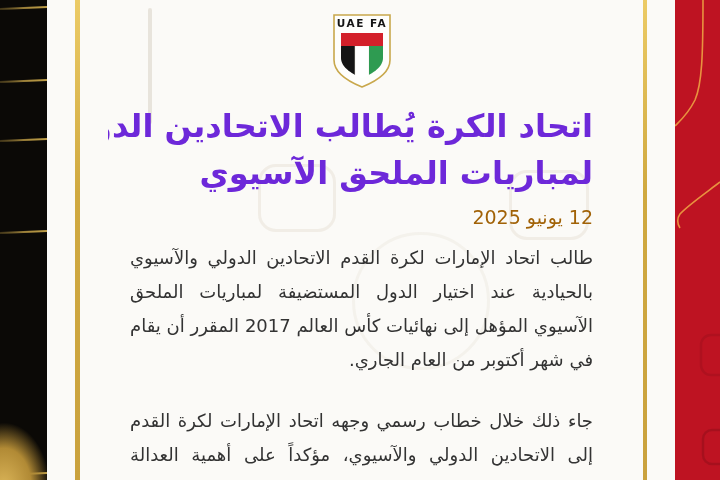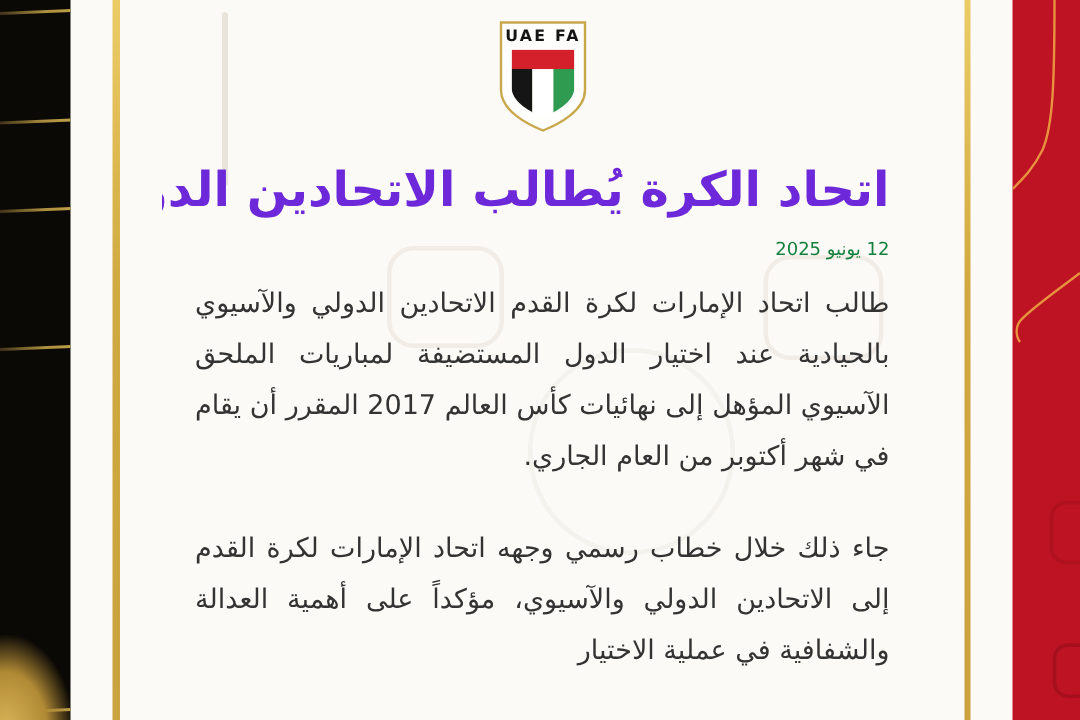--- a/index.html
+++ b/index.html
@@ -23,21 +23,21 @@
           padding:0 22px; direction:rtl; }
   .faint { position:absolute; pointer-events:none; }
   .faint.bar   { left:40px; top:8px; width:4px; height:116px; background:rgba(228,223,212,.8); border-radius:4px; }
   .faint.boxA  { left:150px; top:164px; width:72px; height:62px; border:3px solid rgba(214,204,186,.28); border-radius:18px; }
   .faint.boxB  { right:26px; top:170px; width:74px; height:64px; border:3px solid rgba(214,204,186,.28); border-radius:18px; }
   .faint.ring  { left:244px; top:232px; width:132px; height:132px; border:3px solid rgba(216,207,190,.18); border-radius:50%; }
   .logo-wrap { display:flex; justify-content:center; margin-top:12px; position:relative; }
   .headline { margin-top:13px; text-align:right; color:#6d28d9; font-weight:bold;
               font-size:32px; position:relative; }
   .hl-line { line-height:47px; white-space:nowrap; }
-  .date-line { margin-top:9px; text-align:right; font-size:12px; color:#15803d; position:relative; }
+  .date-line { margin-top:9px; text-align:right; font-size:19px; color:#a16207; position:relative; }
   .body-para { margin-top:13px; font-size:18px; line-height:34px; color:#333;
                text-align:justify; position:relative; }
   .body-para.second { margin-top:27px; }
   
   .band-right { width:45px; background:#be1322; position:relative; overflow:hidden; flex:none; }
   .band-right svg { position:absolute; top:0; left:0; }
 </style>
 </head>
 <body>
 
@@ -71,20 +71,21 @@
           <rect x="11" y="34" width="14" height="34" fill="#151515"></rect>
           <rect x="25" y="34" width="14" height="34" fill="#FFFFFF" stroke="#E6E2D8" stroke-width="0.5"></rect>
           <rect x="39" y="34" width="14" height="34" fill="#2E9B51"></rect>
           <rect x="11" y="21" width="42" height="13" fill="#D3202A"></rect>
         </g>
       </svg>
     </div>
 
     <div class="headline">
       <div class="hl-line">اتحاد الكرة يُطالب الاتحادين الدولي والآسيوي</div>
+      <div class="hl-line">لمباريات الملحق الآسيوي</div>
     </div>
 
     <div class="date-line">12 يونيو 2025</div>
 
     <p class="body-para">طالب اتحاد الإمارات لكرة القدم الاتحادين الدولي والآسيوي بالحيادية عند اختيار الدول المستضيفة لمباريات الملحق الآسيوي المؤهل إلى نهائيات كأس العالم 2017 المقرر أن يقام في شهر أكتوبر من العام الجاري.</p>
     <p class="body-para second">جاء ذلك خلال خطاب رسمي وجهه اتحاد الإمارات لكرة القدم إلى الاتحادين الدولي والآسيوي، مؤكداً على أهمية العدالة والشفافية في عملية الاختيار</p>
   </div>
 
   <div class="gold-edge right"></div>
 

